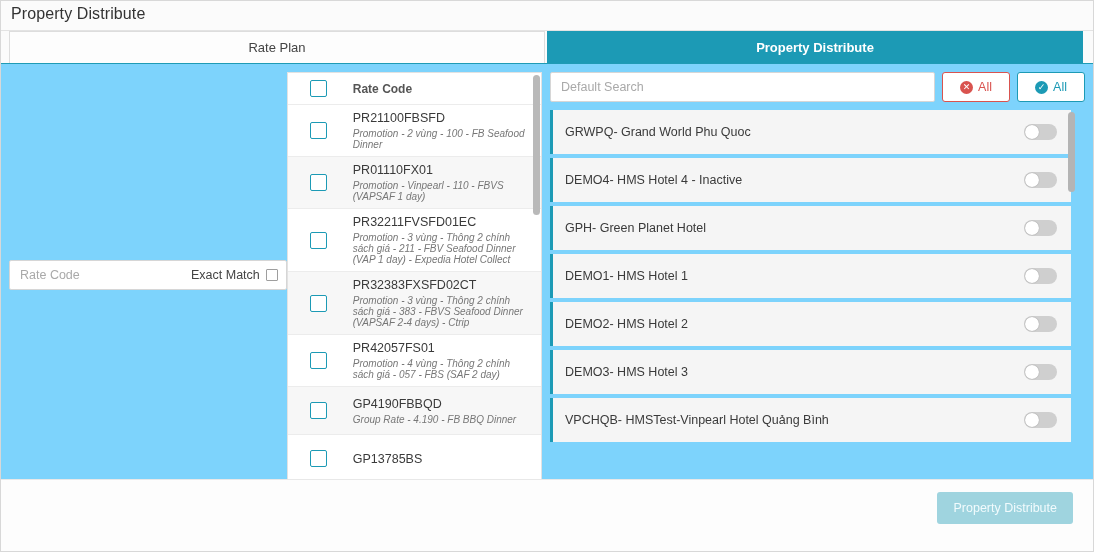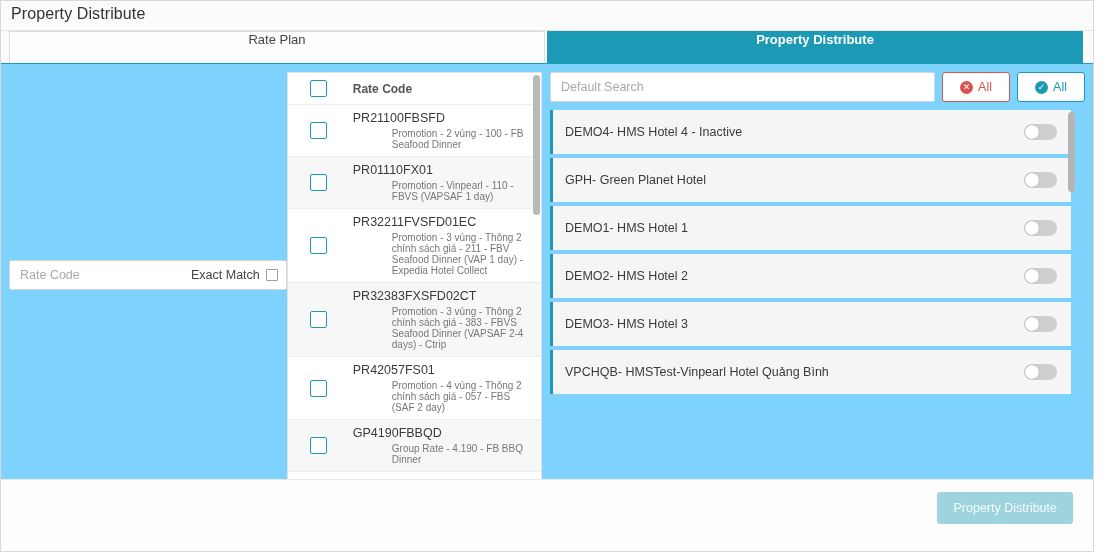--- a/index.html
+++ b/index.html
@@ -34,20 +34,21 @@
     display: flex;
     height: 33px;
     margin: 0;
     padding: 0 8px;
     background: #fbfbfb;
     border-bottom: 1px solid #1f9bb5;
   }
   .tab {
     flex: 1;
     display: flex;
+    align-items: center;
     justify-content: center;
     font-size: 13px;
     color: #444;
     background: #fdfdfd;
     border: 1px solid #ddd;
     border-bottom: none;
     margin-right: 2px;
     cursor: pointer;
   }
   .tab.active {
@@ -170,22 +171,22 @@
   }
   .rate-texts { display: flex; flex-direction: column; justify-content: center; }
   .rate-code {
     font-size: 12.5px;
     color: #3a3a3a;
   }
   .rate-code.head-label { font-size: 12px; font-weight: bold; color: #555; }
   .rate-desc {
     font-size: 10px;
     color: #777;
+    font-style: italic;
     margin-top: 3px;
-    margin-left: 39px;
   }
   
   .scrollbar-v {
     position: absolute;
     top: 2px;
     right: 1px;
     width: 7px;
     border-radius: 4px;
     background: #b9b9b9;
   }
@@ -368,20 +369,26 @@
         </div>
         <div class="btn-out btn-teal">
           <span class="ico-circle ico-teal">✓</span>
           <span>All</span>
         </div>
       </div>
 
       <div class="prop-panel">
 
         <div class="prop-row">
+          <span class="prop-name">GRWPQ- Grand World Phu Quoc</span>
+          <span class="toggle">
+              <span class="knob"></span>
+            </span>
+        </div>
+        <div class="prop-row">
           <span class="prop-name">DEMO4- HMS Hotel 4 - Inactive</span>
           <span class="toggle">
               <span class="knob"></span>
             </span>
         </div>
         <div class="prop-row">
           <span class="prop-name">GPH- Green Planet Hotel</span>
           <span class="toggle">
               <span class="knob"></span>
             </span>

